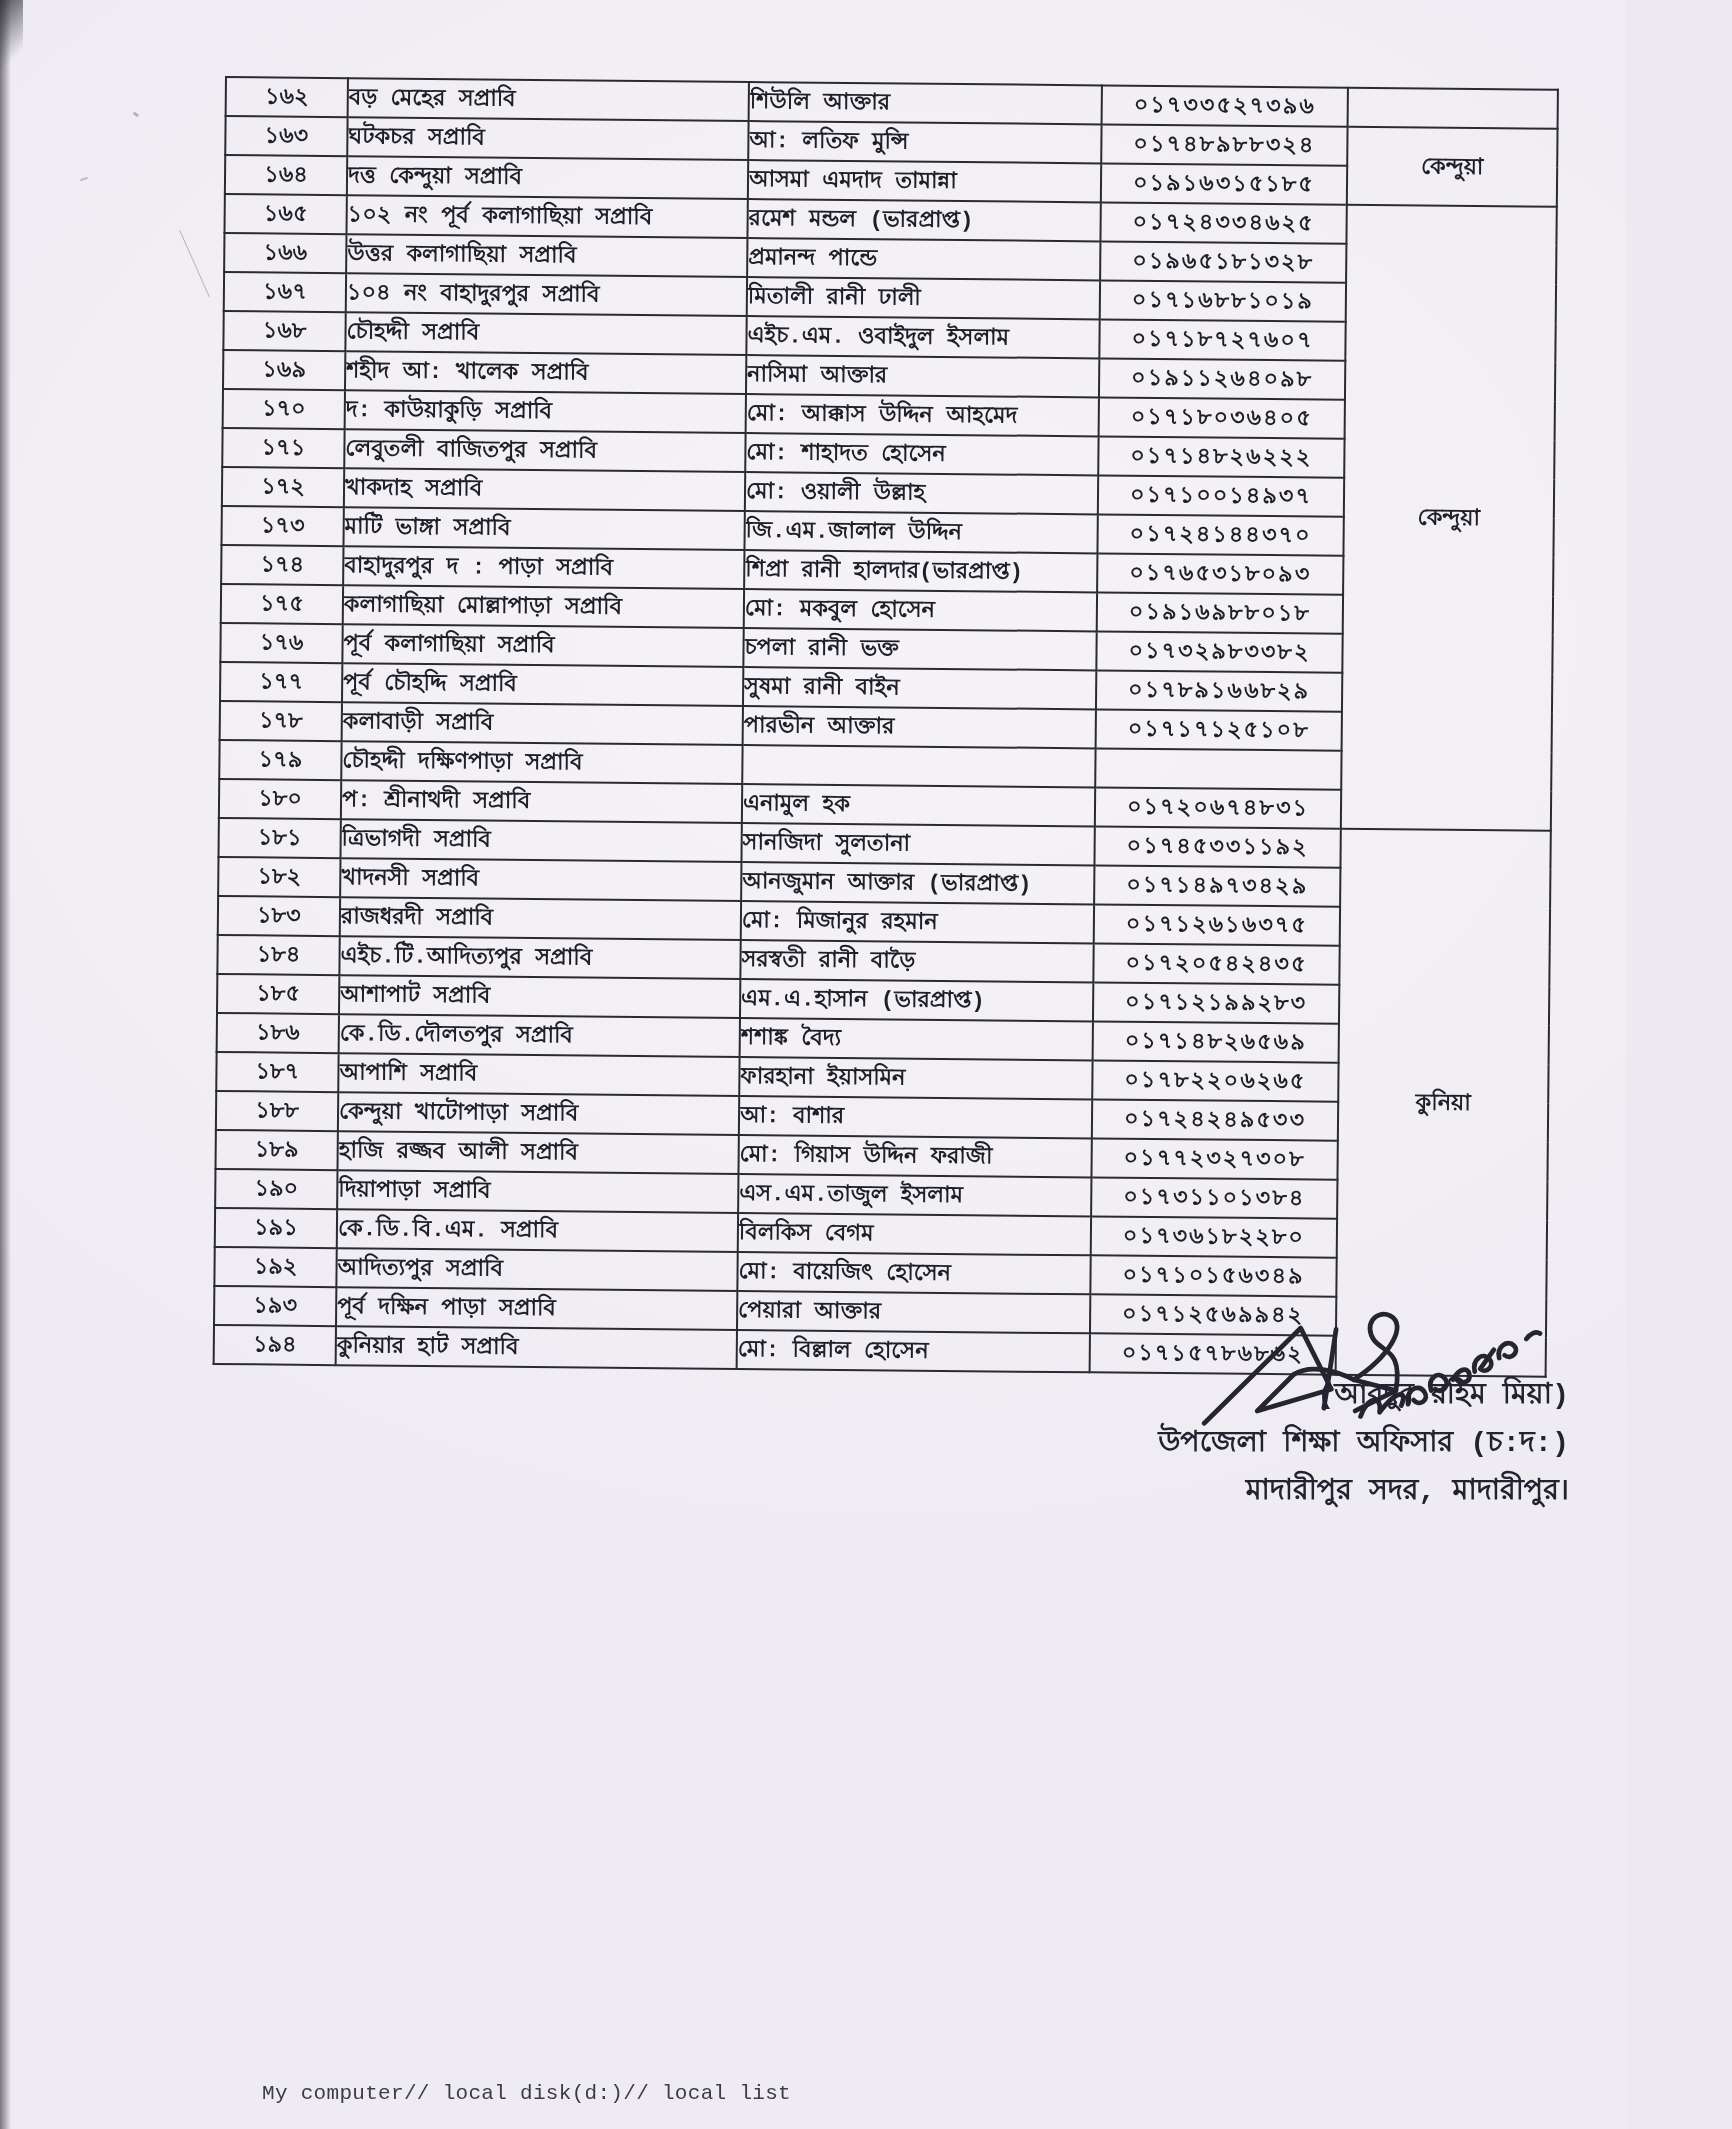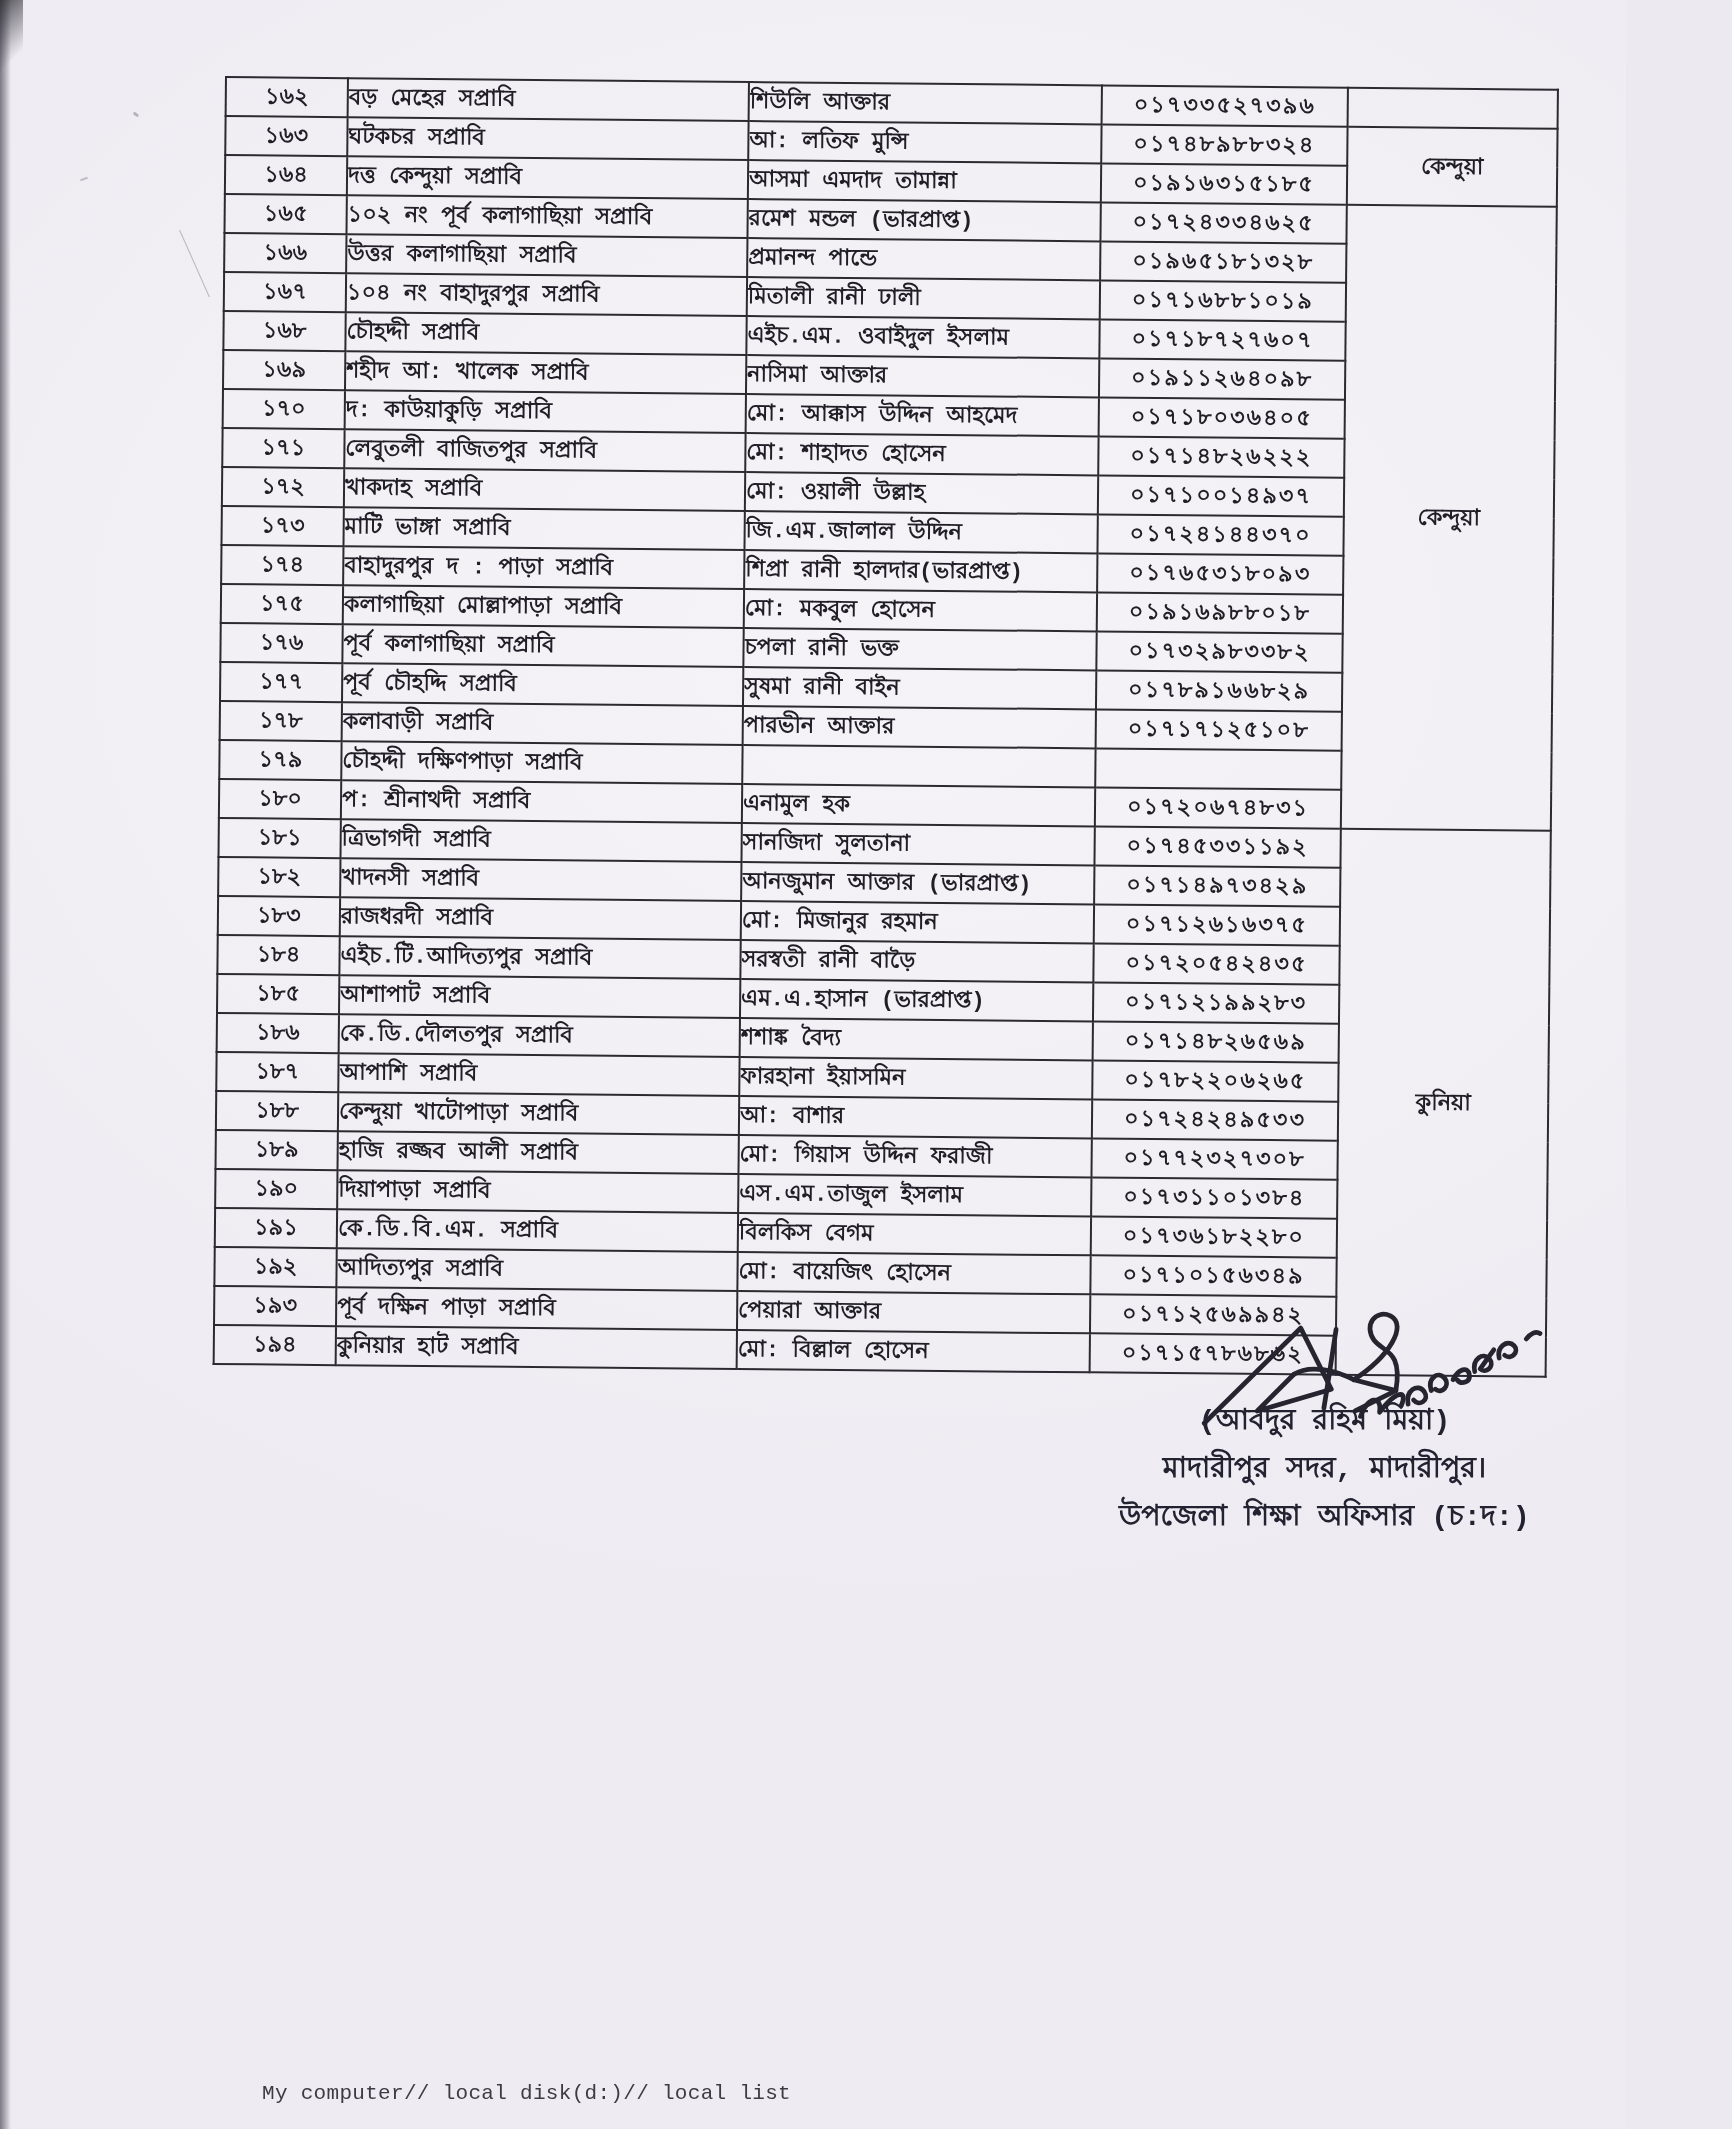--- a/index.html
+++ b/index.html
@@ -69,22 +69,21 @@
   td.c-teacher{ text-align: left; padding-left: 13.6px; }
   td.c-phone  { text-align: center; letter-spacing: 2px; }
   td.c-cluster{ text-align: center; }
 
   
   .sig-block {
     position: absolute;
     left: 1080px;
     top: 1372px;
     width: 489px;
-    text-align: center;
-    margin-top: 26px;
+    text-align: right;
   }
   .sig-block .sig-line {
     font-size: 28.5px;
     font-weight: 700;
     line-height: 48px;
     color: #232230;
   }
   .sig-scribble {
     position: absolute;
     left: 1192px;
@@ -345,20 +344,20 @@
         <path d="M384 104 C 392 88, 406 84, 408 96 C 410 108, 396 112, 390 104"></path>
         <path d="M416 92 C 412 74, 428 62, 438 74 C 446 84, 432 96, 424 88 L 444 60"></path>
         <path d="M452 72 C 448 56, 464 44, 474 54 C 482 62, 470 76, 460 68"></path>
         <path d="M492 44 C 498 36, 506 32, 512 36"></path>
       </g>
     </svg>
   </div>
 
   <div class="sig-block">
     <div class="sig-line">(আবদুর রহিম মিয়া)</div>
+    <div class="sig-line">উপজেলা শিক্ষা অফিসার (চ:দ:)</div>
     <div class="sig-line">মাদারীপুর সদর, মাদারীপুর।</div>
-    <div class="sig-line">উপজেলা শিক্ষা অফিসার (চ:দ:)</div>
   </div>
 
   <div class="footer-path">My computer// local disk(d:)// local list</div>
 
 </div>
 
 
 </body></html>

